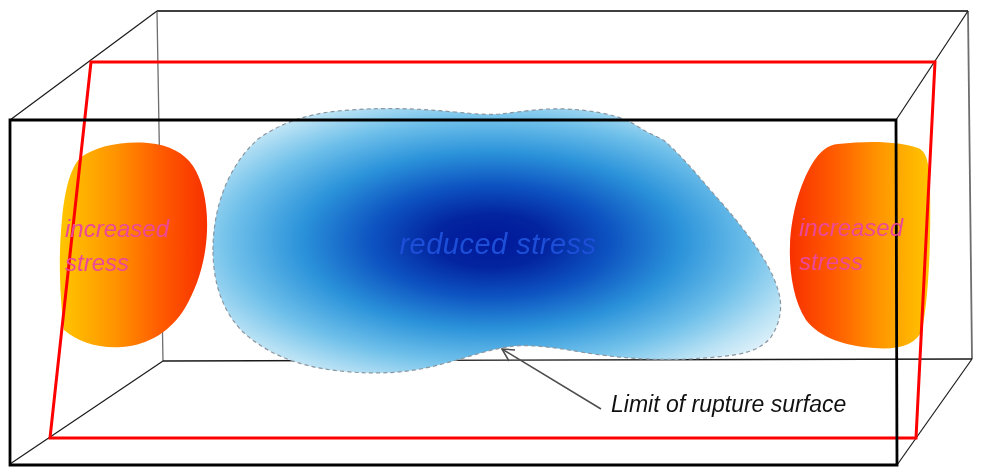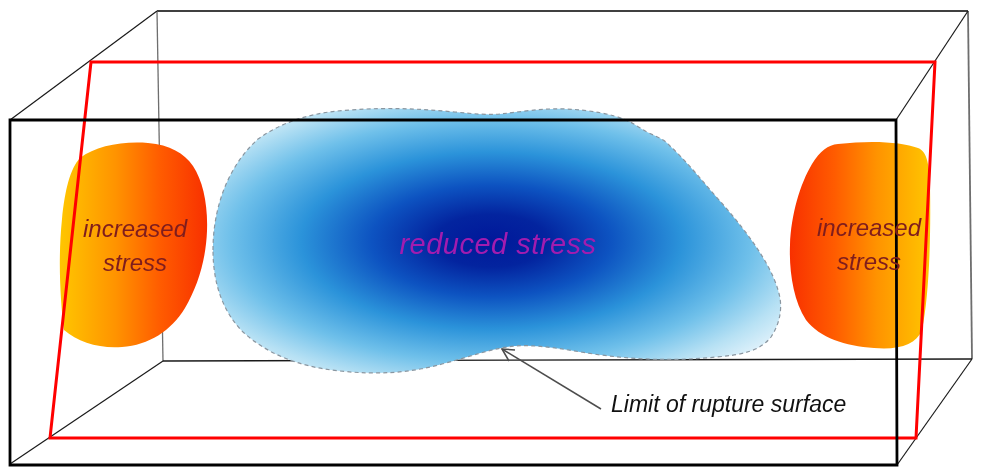--- a/index.html
+++ b/index.html
@@ -14,31 +14,31 @@
   .label{
     position:absolute;
     font-style:italic;
     white-space:nowrap;
     user-select:none;
   }
   .label-reduced{
     left:498px;top:244px;
     transform:translate(-50%,-50%);
     font-size:29px;
-    color:#a21caf;
+    color:#1d4ed8;
     letter-spacing:0.5px;
   }
   .label-increased{
     width:140px;
     white-space:normal;
-    text-align:center;
+    text-align:left;
     transform:translate(-50%,-50%);
     font-size:24px;
     line-height:34px;
-    color:#7f1d1d;
+    color:#ec4899;
   }
   .label-increased.pos-left{left:135px;top:246px;}
   .label-increased.pos-right{left:869px;top:245px;}
   .label-annotation{
     left:603px;top:391px;
     font-size:23px;
     color:#111111;
     margin-left:8px;
   }
 </style>

